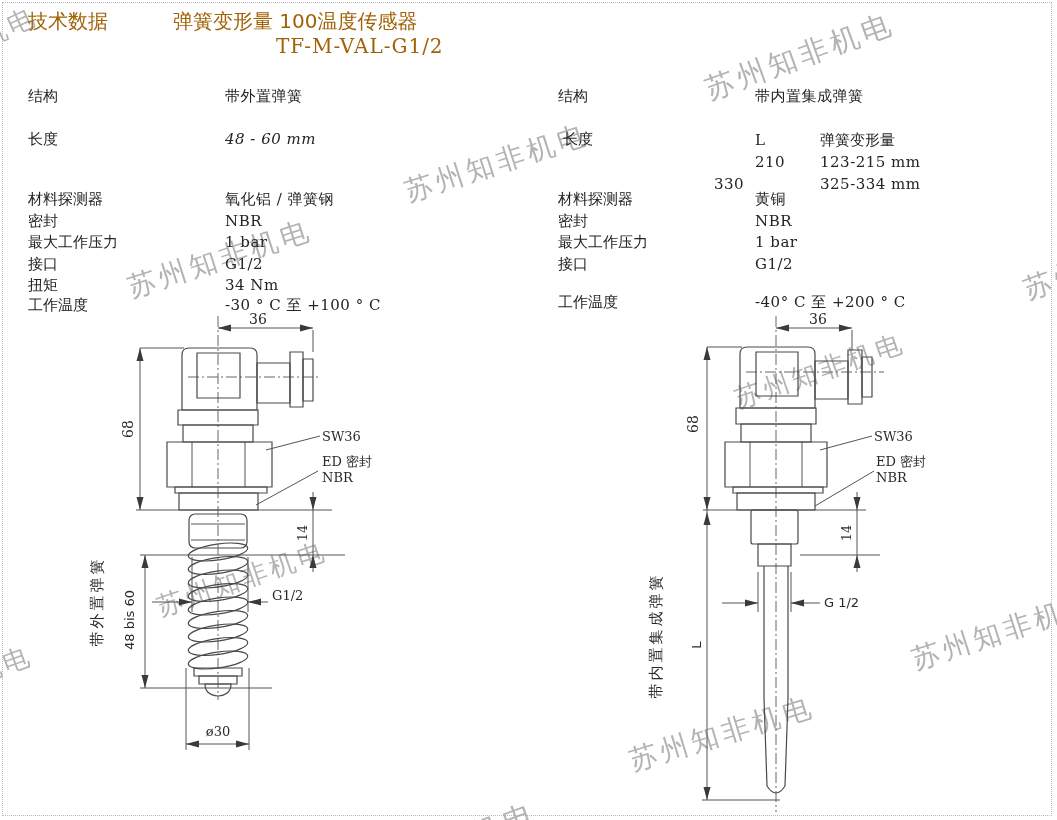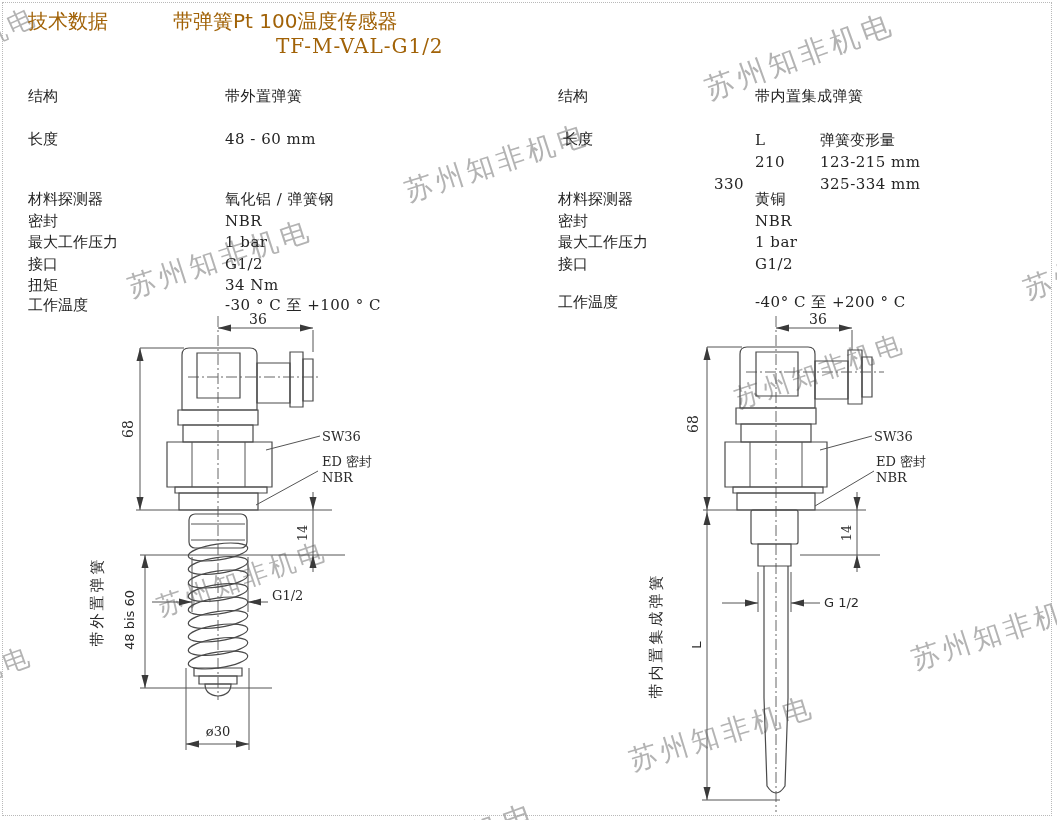--- a/index.html
+++ b/index.html
@@ -45,28 +45,28 @@
 <div class="wm" style="left:220px;top:259px;font-size:28px;transform:translate(-50%,-50%) rotate(-18deg);">苏州知非机电</div>
 <div class="wm" style="left:1115px;top:258px;font-size:28px;transform:translate(-50%,-50%) rotate(-20deg);">苏州知非机电</div>
 <div class="wm" style="left:820px;top:371px;font-size:26px;transform:translate(-50%,-50%) rotate(-19deg);">苏州知非机电</div>
 <div class="wm" style="left:242px;top:579px;font-size:26px;transform:translate(-50%,-50%) rotate(-19deg);">苏州知非机电</div>
 <div class="wm" style="left:1004px;top:631px;font-size:28px;transform:translate(-50%,-50%) rotate(-18deg);">苏州知非机电</div>
 <div class="wm" style="left:722px;top:734px;font-size:28px;transform:translate(-50%,-50%) rotate(-17deg);">苏州知非机电</div>
 <div class="wm" style="left:-52px;top:685px;font-size:26px;transform:translate(-50%,-50%) rotate(-20deg);">苏州知非机电</div>
 <div class="wm" style="left:440px;top:848px;font-size:30px;transform:translate(-50%,-50%) rotate(-20deg);">苏州知非机电</div>
 
 <div class="hdr" style="left:28px;top:8px;">技术数据</div>
-<div class="hdr" style="left:173px;top:8px;">带弹簧Pt 100温度传感器</div>
+<div class="hdr" style="left:173px;top:8px;">弹簧变形量 100温度传感器</div>
 <div class="hdr model" style="left:253px;top:34px;margin-left:23px;">TF-M-VAL-G1/2</div>
 
 <div>
   <div class="sp" style="left:28px;top:87px;">结构</div>
   <div class="sp val" style="left:225px;top:87px;">带外置弹簧</div>
   <div class="sp" style="left:28px;top:130px;">长度</div>
-  <div class="sp val" style="left:225px;top:130px;">48 - 60 mm</div>
+  <div class="sp val" style="left:225px;top:130px;font-style:italic;">48 - 60 mm</div>
   <div class="sp" style="left:28px;top:190px;">材料探测器</div>
   <div class="sp val" style="left:225px;top:190px;">氧化铝 / 弹簧钢</div>
   <div class="sp" style="left:28px;top:212px;">密封</div>
   <div class="sp val" style="left:225px;top:212px;">NBR</div>
   <div class="sp" style="left:28px;top:233px;">最大工作压力</div>
   <div class="sp val" style="left:225px;top:233px;">1 bar</div>
   <div class="sp" style="left:28px;top:255px;">接口</div>
   <div class="sp val" style="left:225px;top:255px;">G1/2</div>
   <div class="sp" style="left:28px;top:276px;">扭矩</div>
   <div class="sp val" style="left:225px;top:276px;">34 Nm</div>

